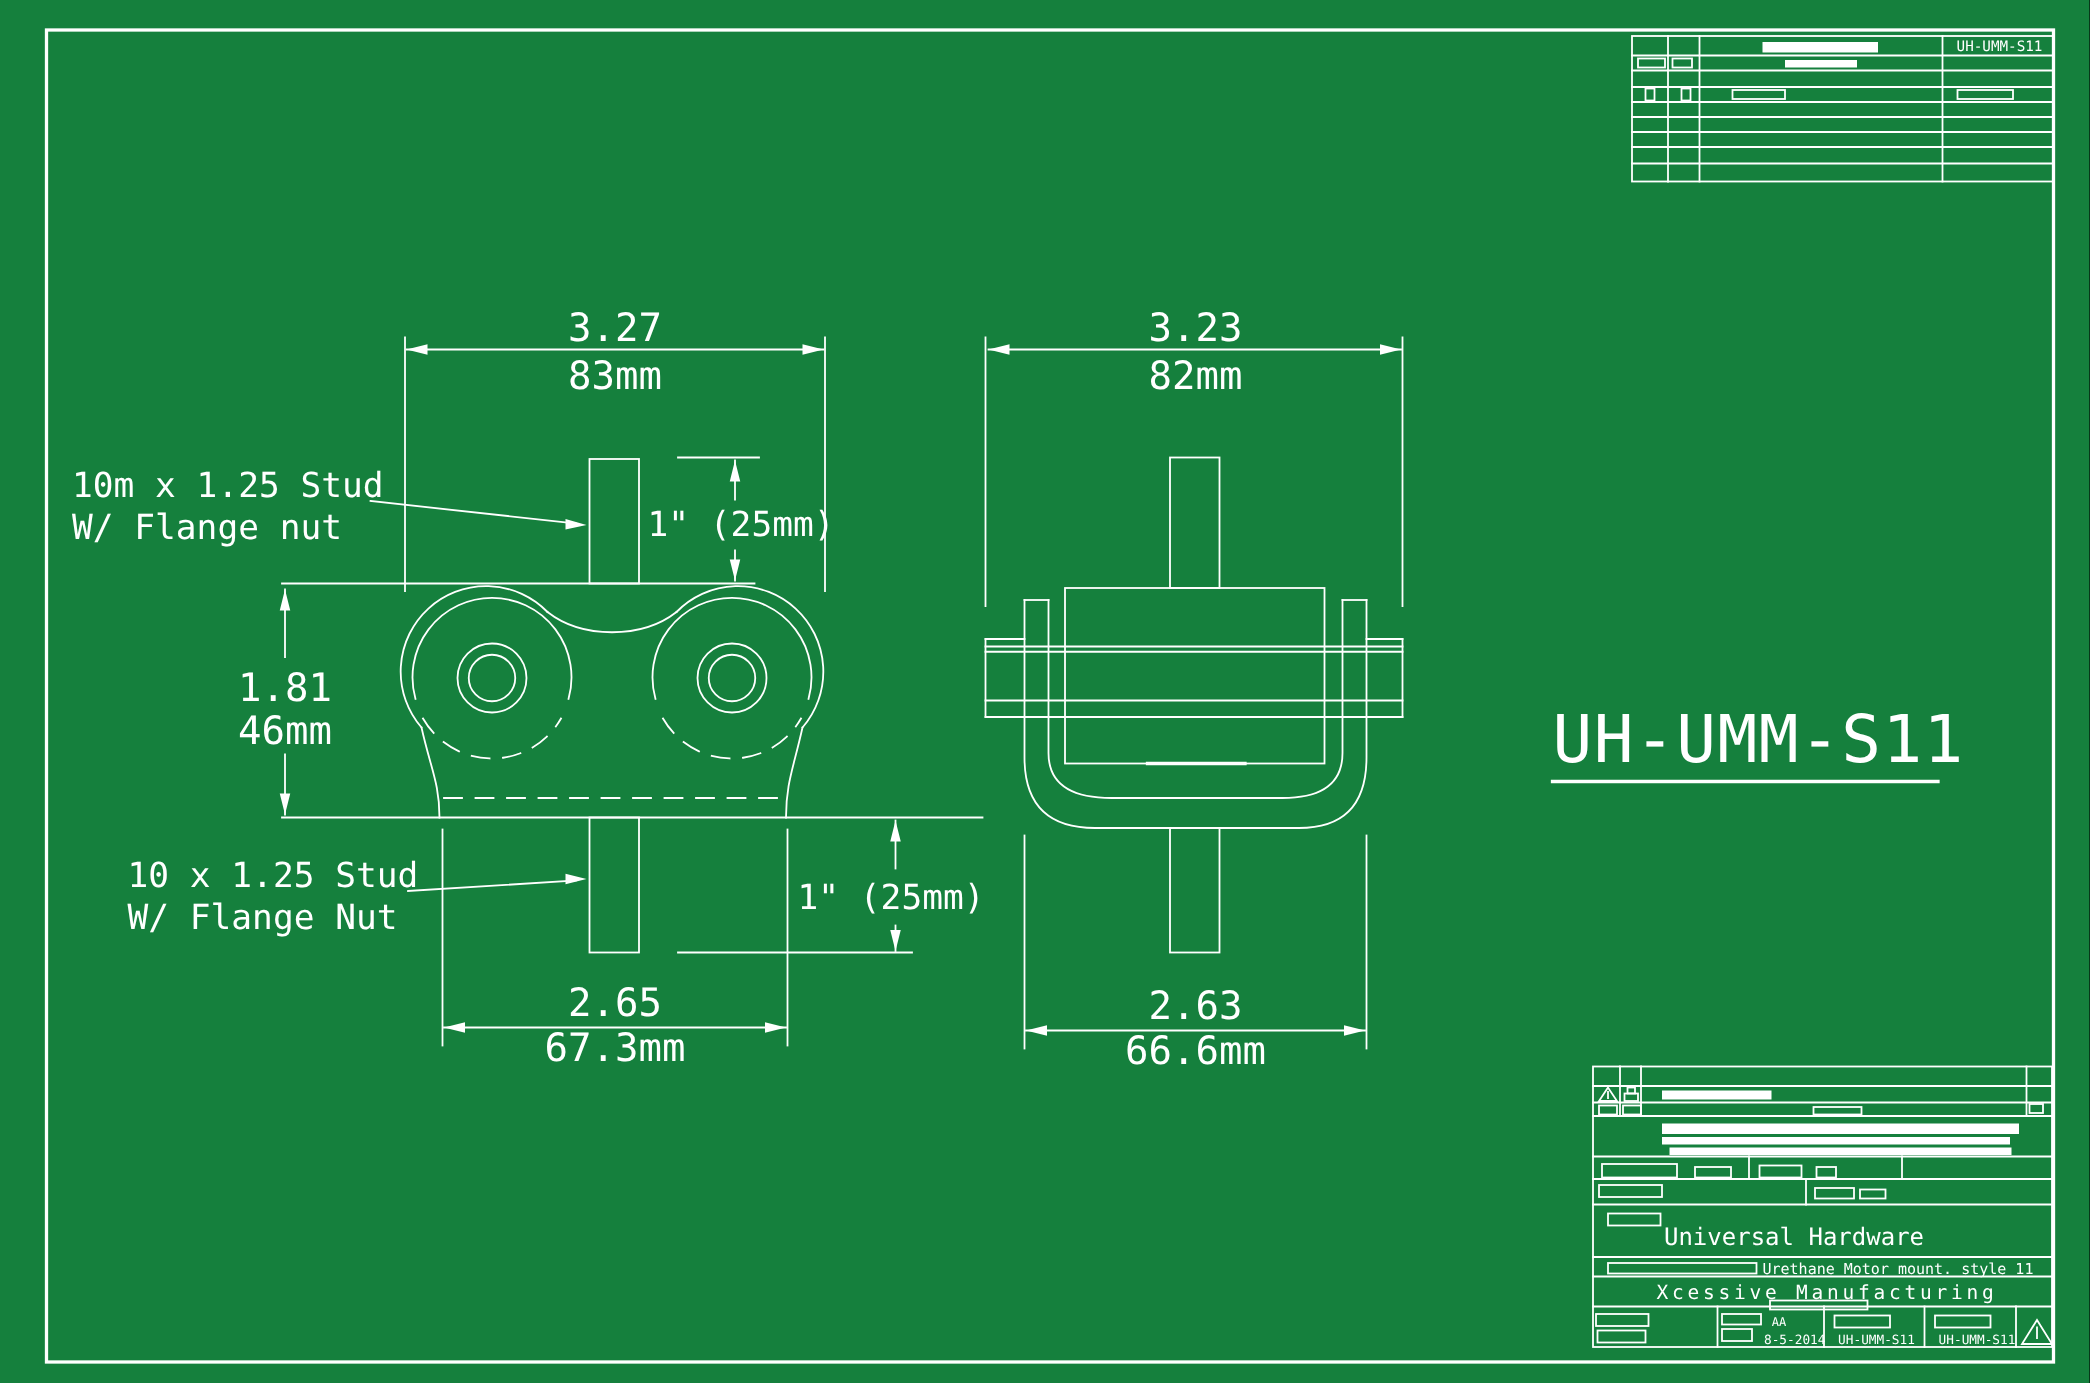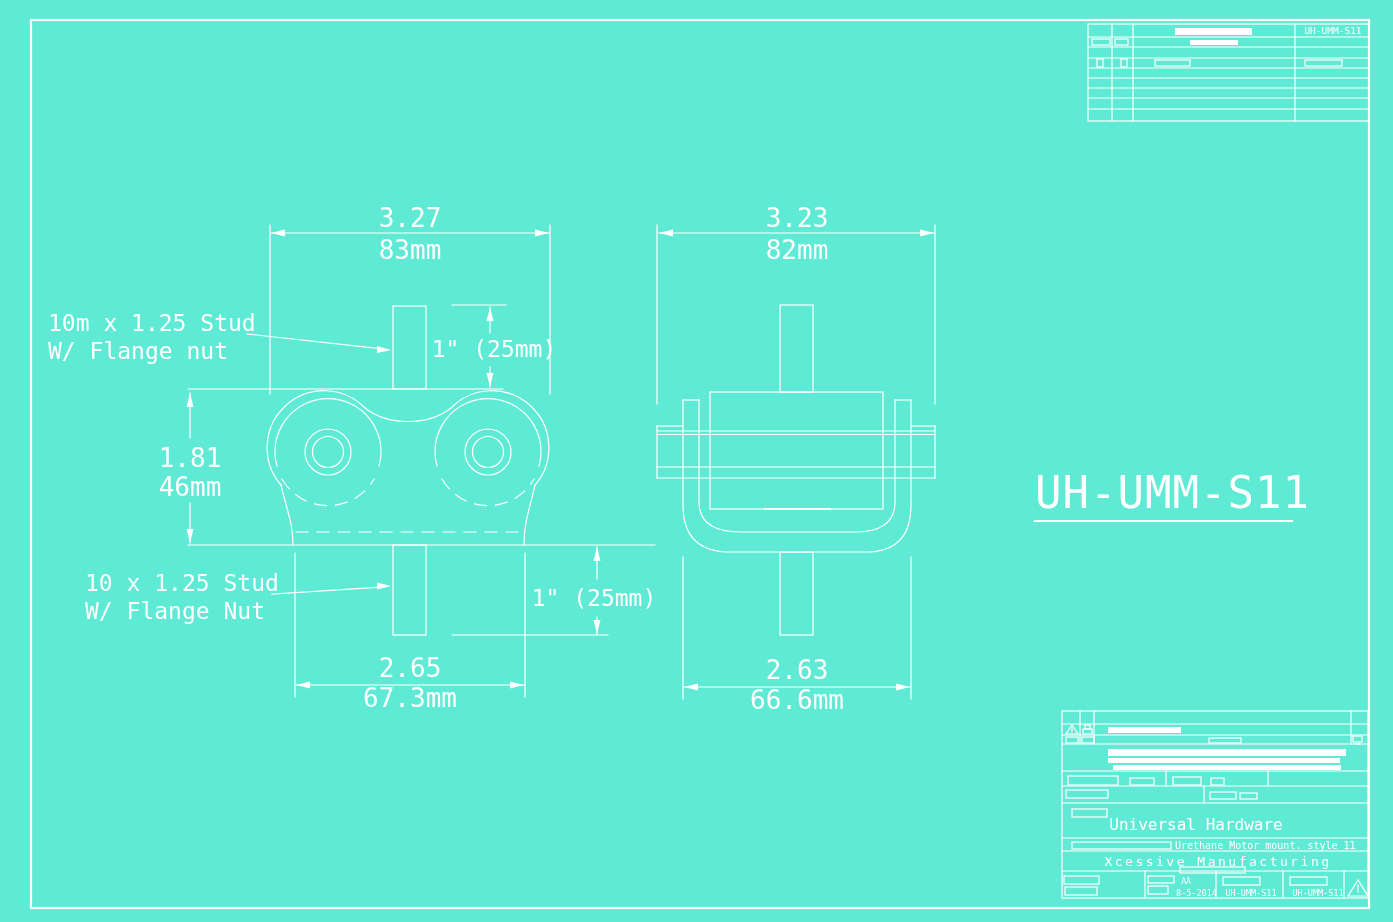--- a/index.html
+++ b/index.html
@@ -1,16 +1,16 @@
 <!DOCTYPE html>
 <html><head>
 <meta charset="utf-8">
 <style>
   html,body{margin:0;padding:0;background:#000;}
-  #canvas{position:relative;width:1393px;height:922px;background:#5eead4;overflow:hidden;}
+  #canvas{position:relative;width:1393px;height:922px;background:#15803d;overflow:hidden;}
   .ln{stroke:#fff;fill:none;stroke-width:1.2;stroke-linecap:square;}
   .thick{stroke-width:2.2;}
   .fw{fill:#fff;stroke:none;}
   .dash{stroke-dasharray:12 9;}
   .txt{fill:#fff;stroke:none;font-family:"DejaVu Sans Mono","Liberation Mono",monospace;}
   .mid{text-anchor:middle;}
 </style>
 </head>
 <body>
 

